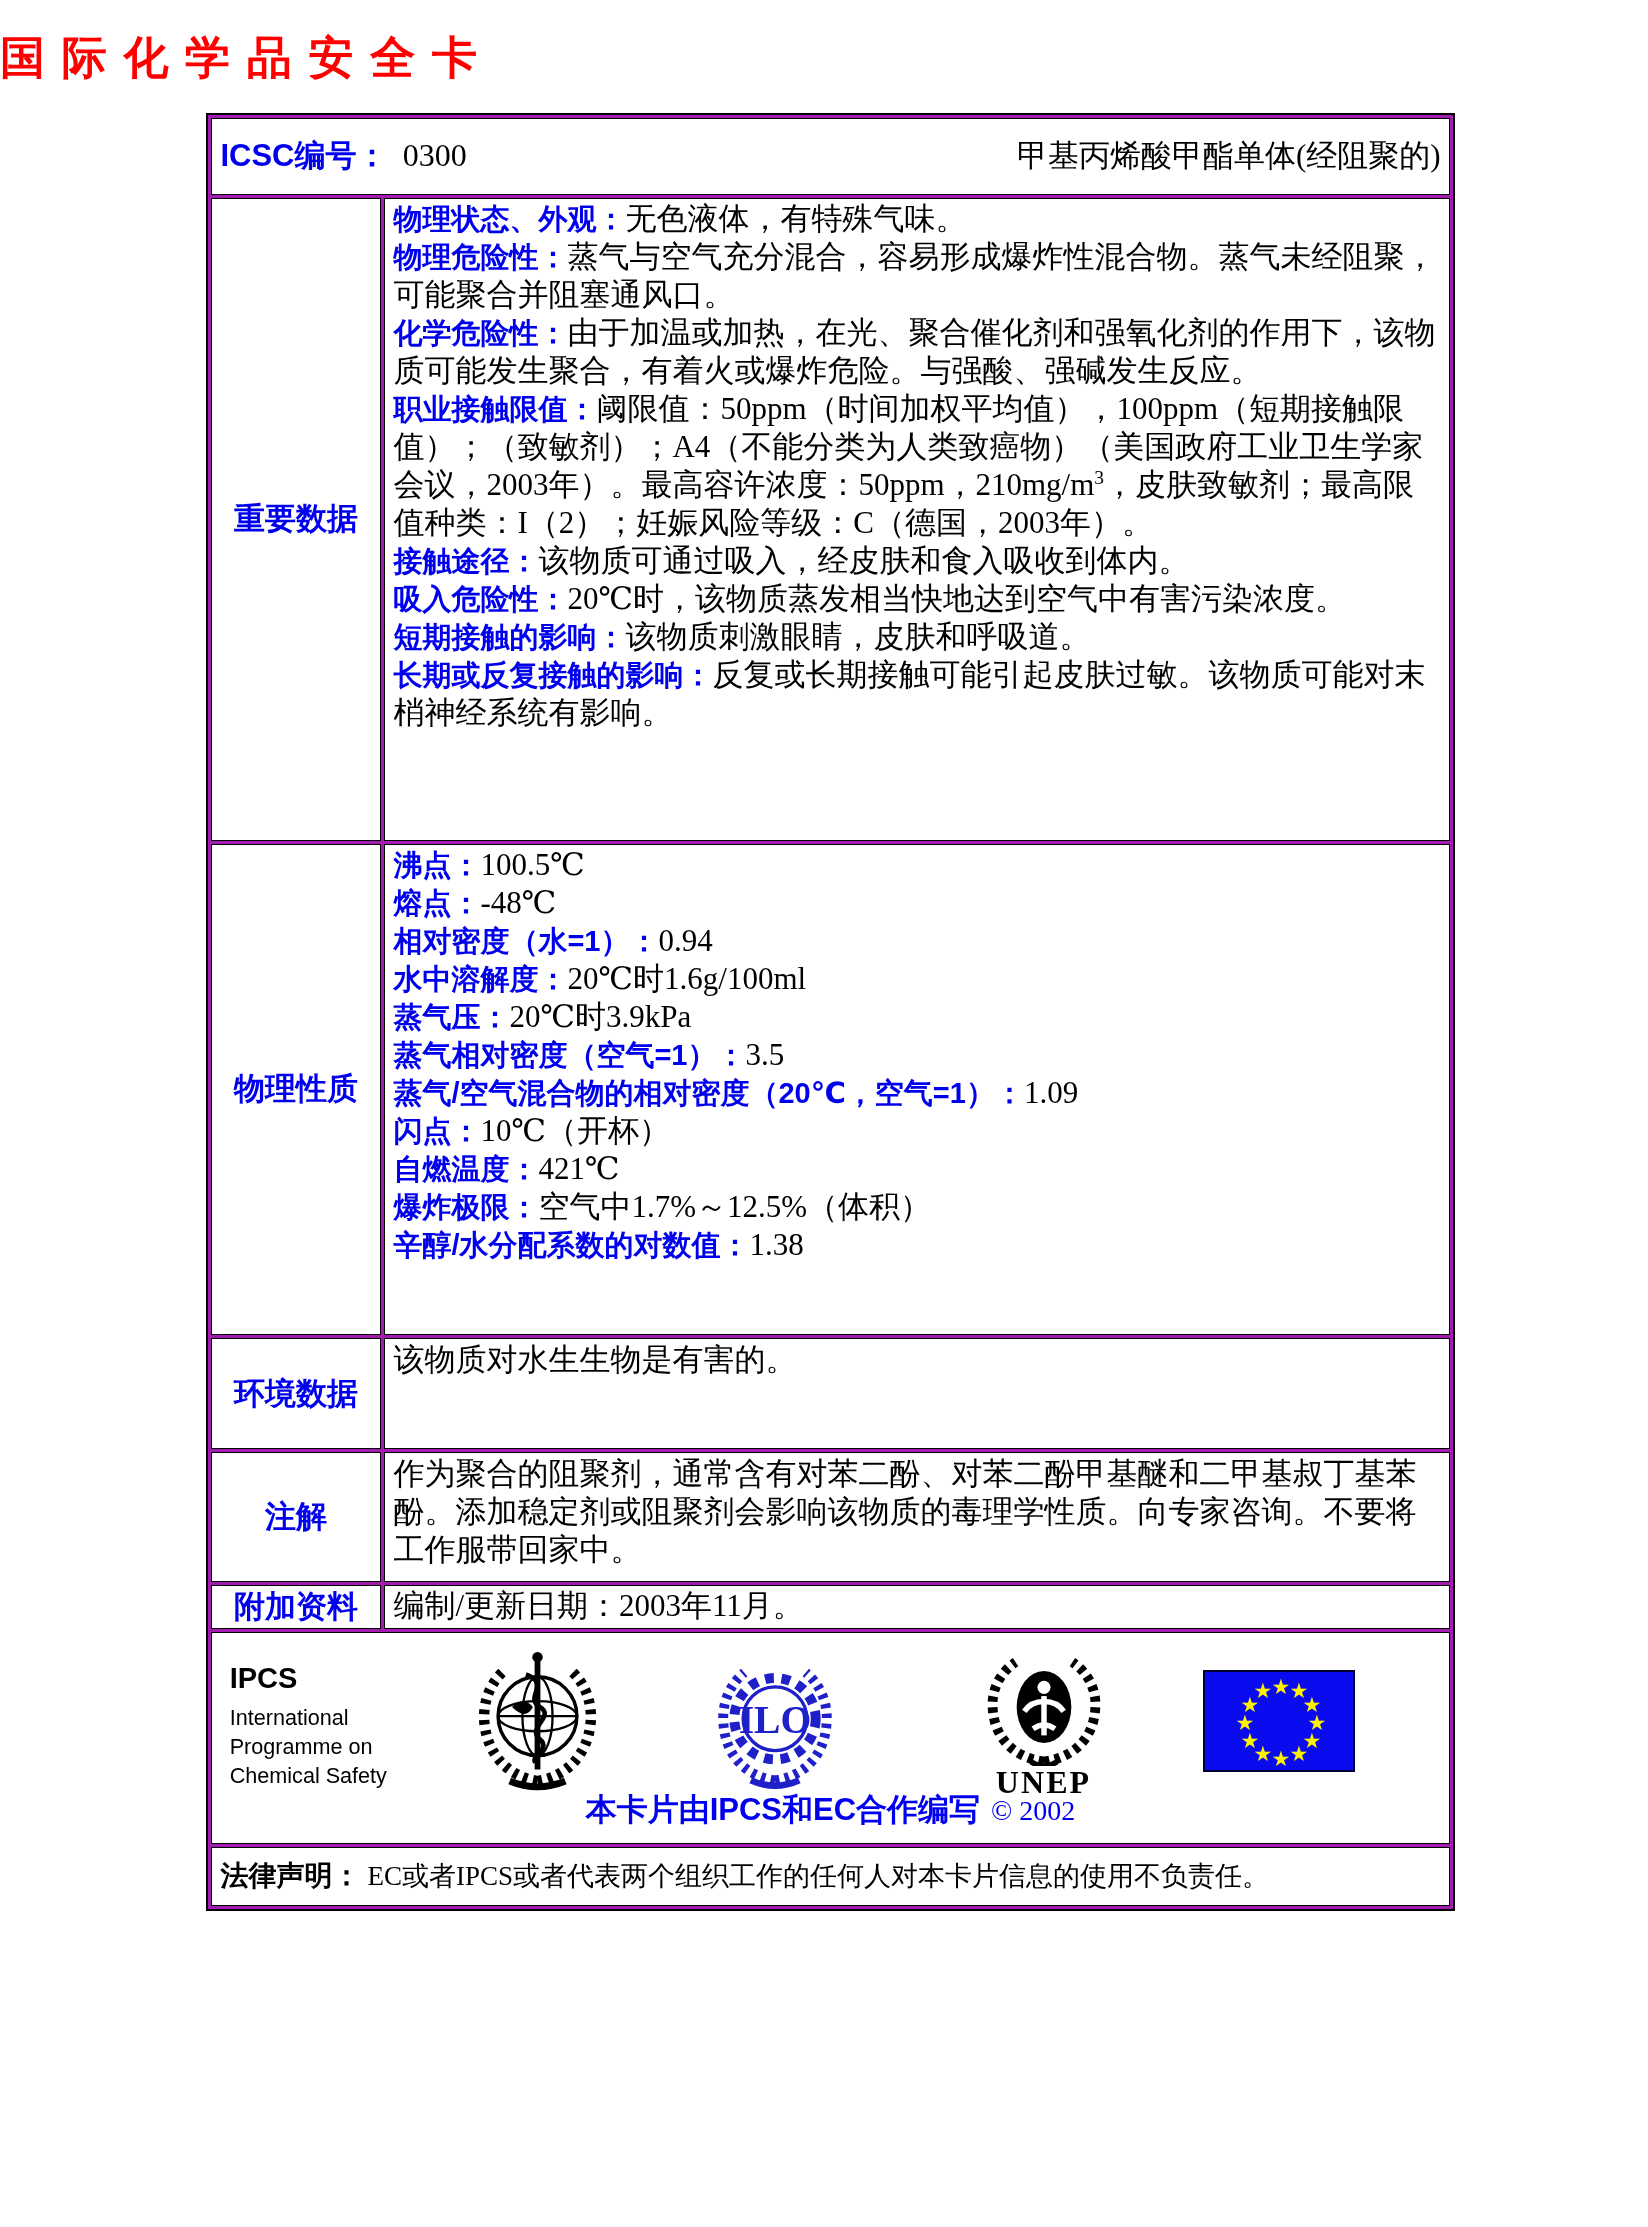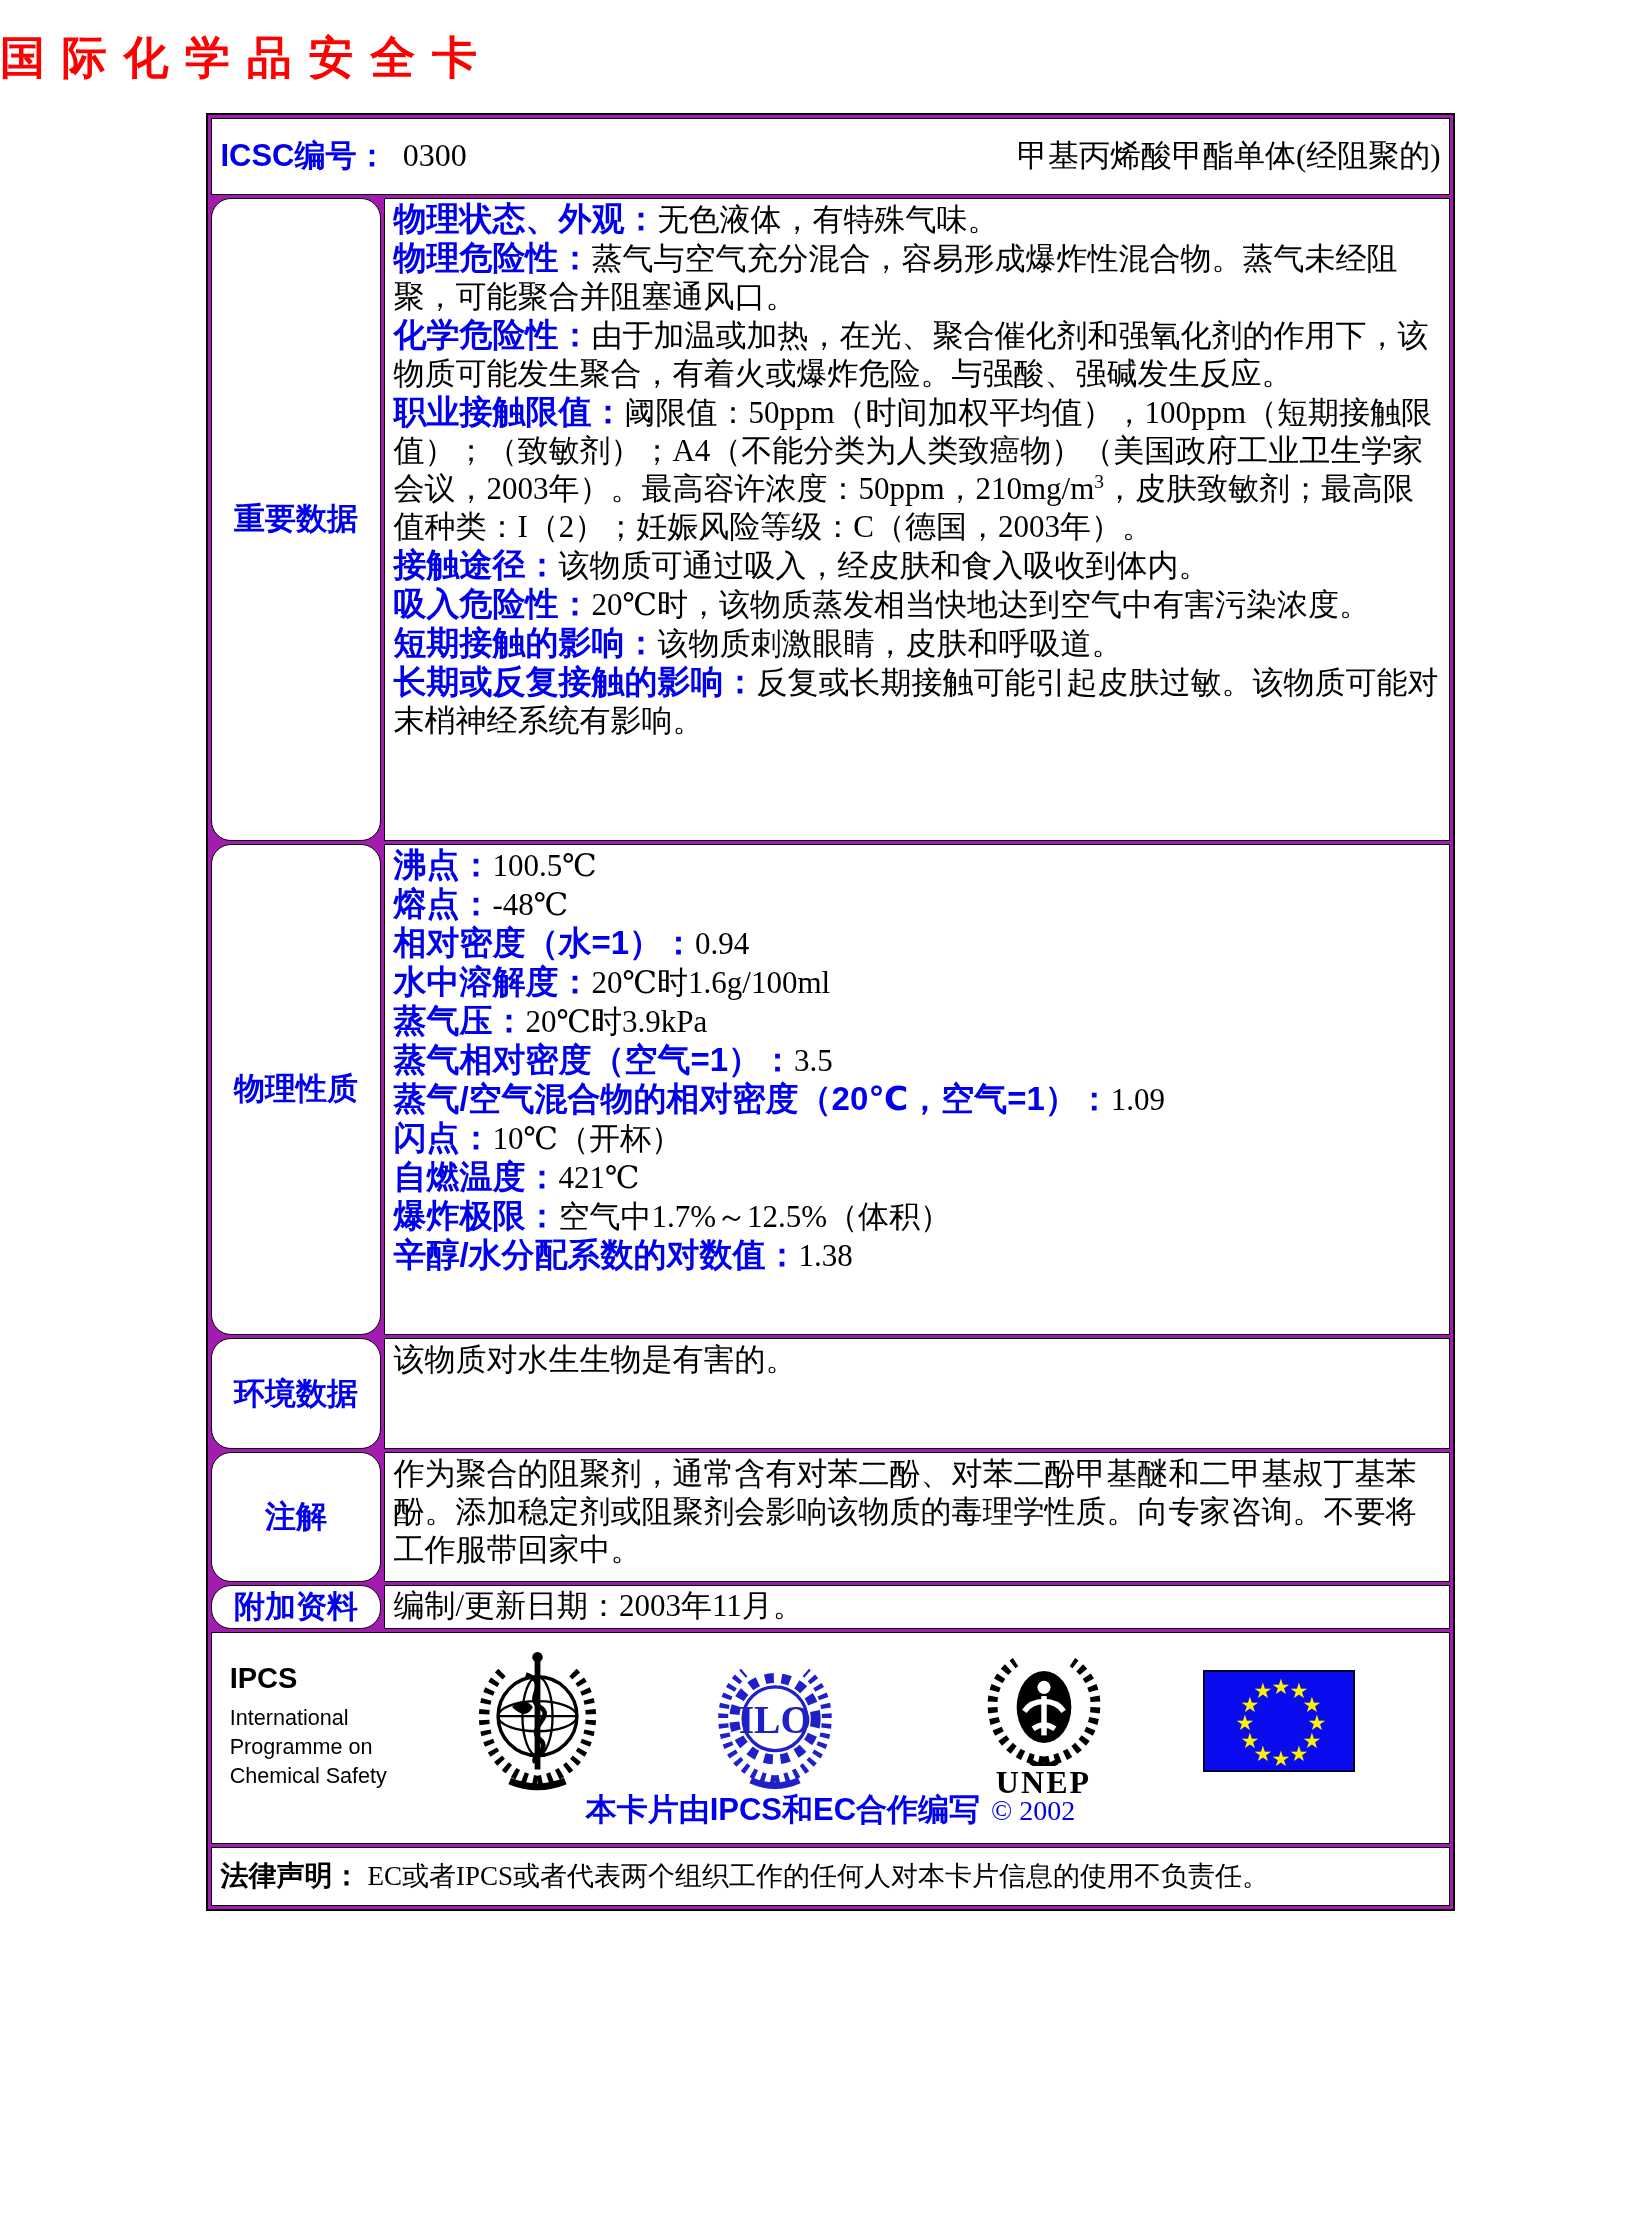--- a/index.html
+++ b/index.html
@@ -15,27 +15,27 @@
   }
   table.card{
     position:absolute;top:113px;left:206px;width:1249px;
     border-collapse:separate;border-spacing:3.5px;
     border:2.1px solid #000;background:#a21caf;table-layout:fixed;
   }
   td.cell{border:1.4px solid #000;padding:1.4px 8.4px;vertical-align:top;overflow:hidden;background:#fff;}
   td.lbl{
     text-align:center;vertical-align:middle;color:#0000EE;
     font-family:"Liberation Sans","DejaVu Sans",sans-serif;
-    font-weight:bold;font-size:31px;padding:0 2.8px;border-radius:20px;
+    font-weight:bold;font-size:31px;padding:0 2.8px;
   }
   .content{font-size:31px;line-height:38px;}
   .content p{margin:0;}
   .k{
     color:#0000EE;font-family:"Liberation Sans","DejaVu Sans",sans-serif;
-    font-weight:bold;font-size:33px;text-align:right;
+    font-weight:bold;font-size:29px;text-align:right;
   }
   sup.supv{font-size:19.5px;line-height:0;}
   
   .rh1{height:72px;} .rh2{height:638px;} .rh3{height:487px;}
   .rh4{height:106px;} .rh5{height:125px;} .rh6{height:39px;}
   .rh7{height:194px;} .rh8{height:54px;}
   
   .r1wrap{display:flex;justify-content:space-between;align-items:center;height:100%;}
   .icsc-label{color:#0000EE;font-family:"Liberation Sans","DejaVu Sans",sans-serif;font-weight:bold;font-size:31px;}
   .icsc-num{font-size:32px;margin-left:15.3px;}

